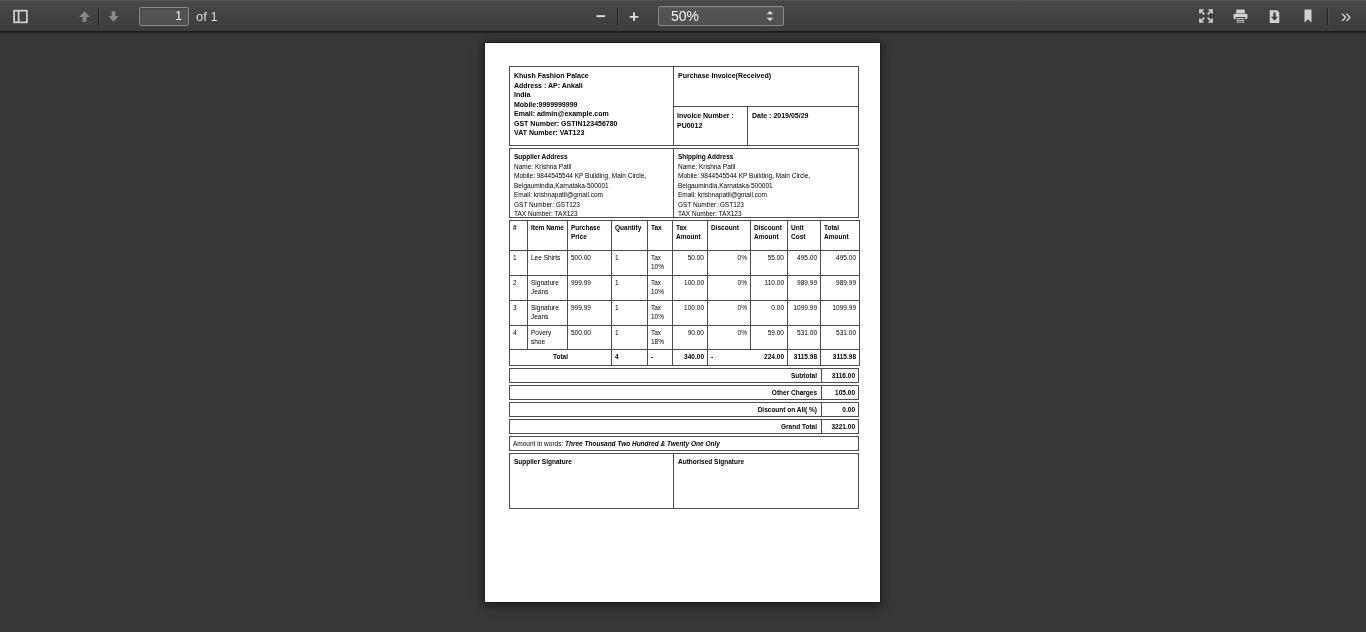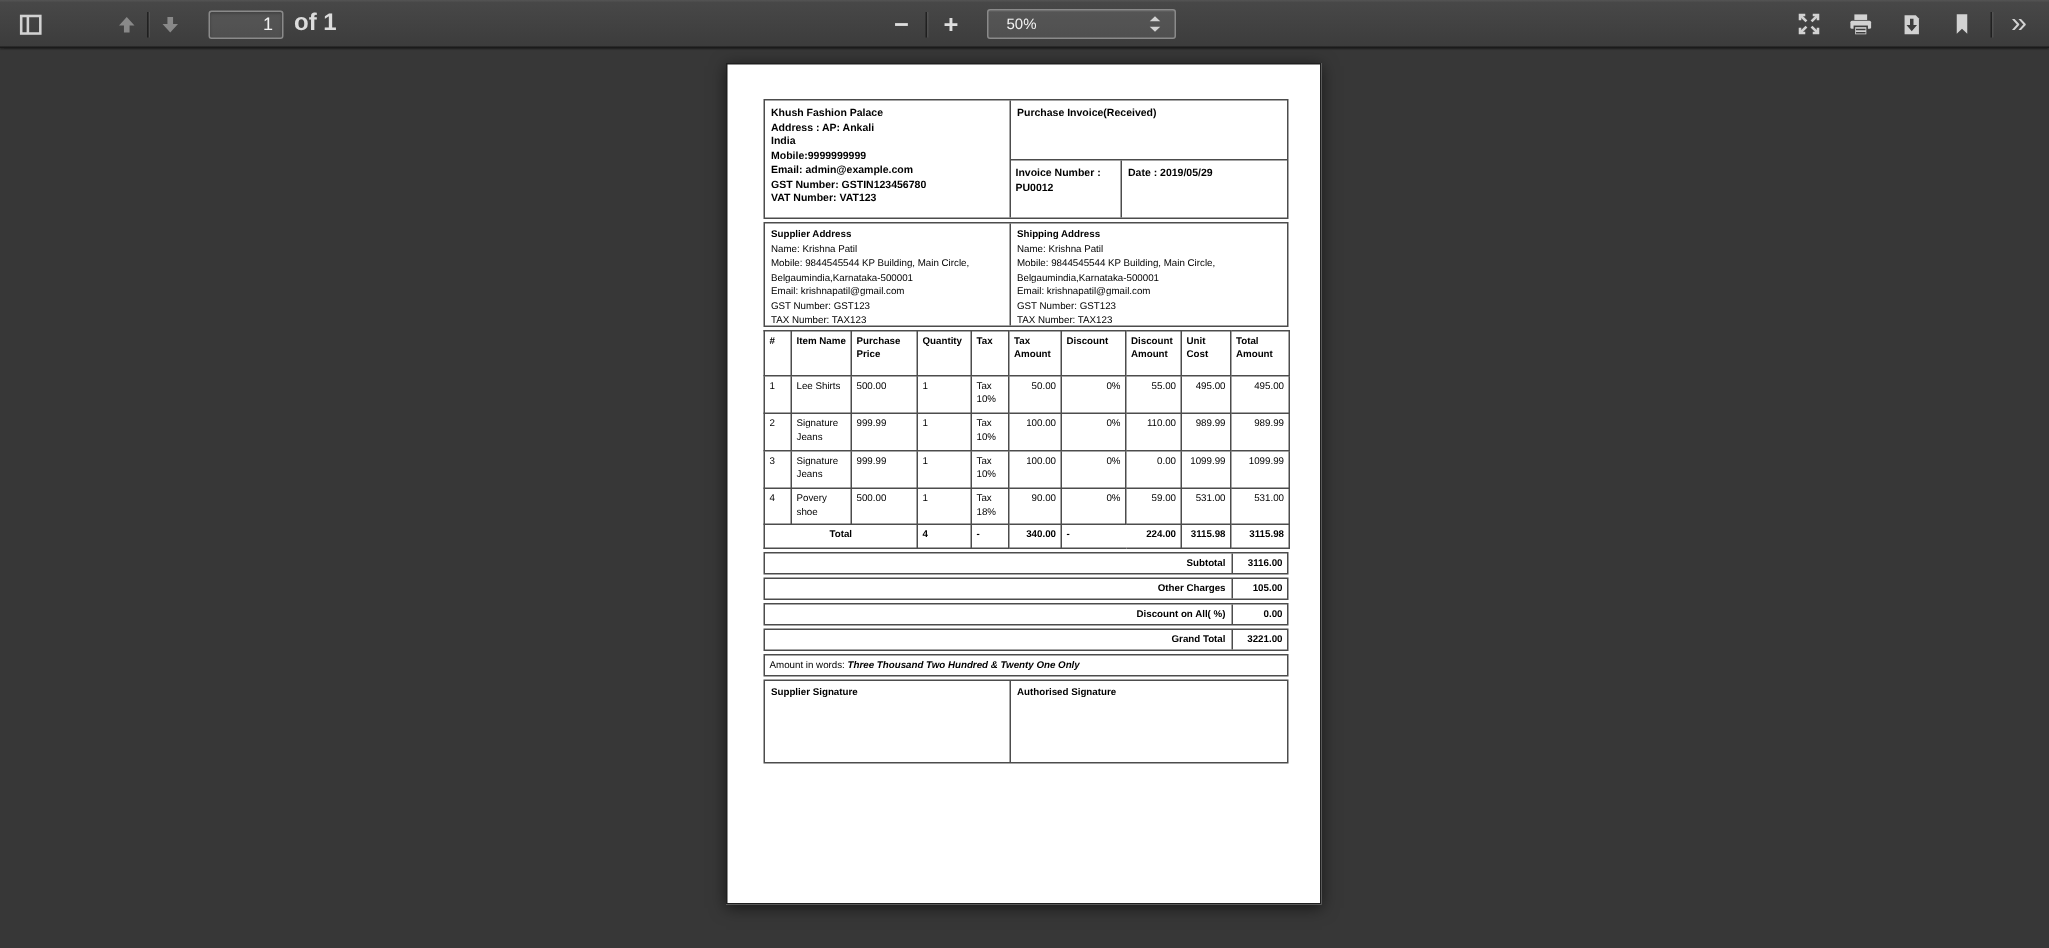--- a/index.html
+++ b/index.html
@@ -30,29 +30,29 @@
   .glyph-btn { font-size:17px; font-weight:bold; color:#dedede; line-height:1; }
   .chev { font-size:19px; color:#d2d2d2; }
 
   .page-field {
     width:50px; height:19px; margin-left:15px;
     background:rgba(255,255,255,.09); border:1px solid #8a8a8a; border-radius:2px;
     color:#f2f2f2; font-size:12px; text-align:right; padding:0 6px;
     outline:none; box-shadow:inset 0 1px 2px rgba(0,0,0,.25);
     font-family:"Liberation Sans", sans-serif;
   }
-  .of-label { color:#dcdcdc; font-size:16px; margin-left:7px;font-weight:bold; }
+  .of-label { color:#dcdcdc; font-size:13px; margin-left:7px; }
 
   .zoom-field {
     width:126px; height:20px; margin-left:11px;
     background:rgba(255,255,255,.09); border:1px solid #8a8a8a; border-radius:2px;
     display:flex; align-items:center; padding:0 7px 0 12px; cursor:pointer;
     box-shadow:inset 0 1px 0 rgba(255,255,255,.05);
   }
-  .zoom-field span { color:#f2f2f2; font-size:10px; }
+  .zoom-field span { color:#f2f2f2; font-size:14px; }
   .zoom-field svg { margin-left:auto; }
 
   
   .viewer { position:relative; width:100%; height:599px; }
   .pdf-page {
     position:absolute; left:484px; top:10px; width:397px; height:561px;
     background:#ffffff; border:1px solid #1f1f1f;
     box-shadow:0 2px 10px rgba(0,0,0,.55);
   }
 

